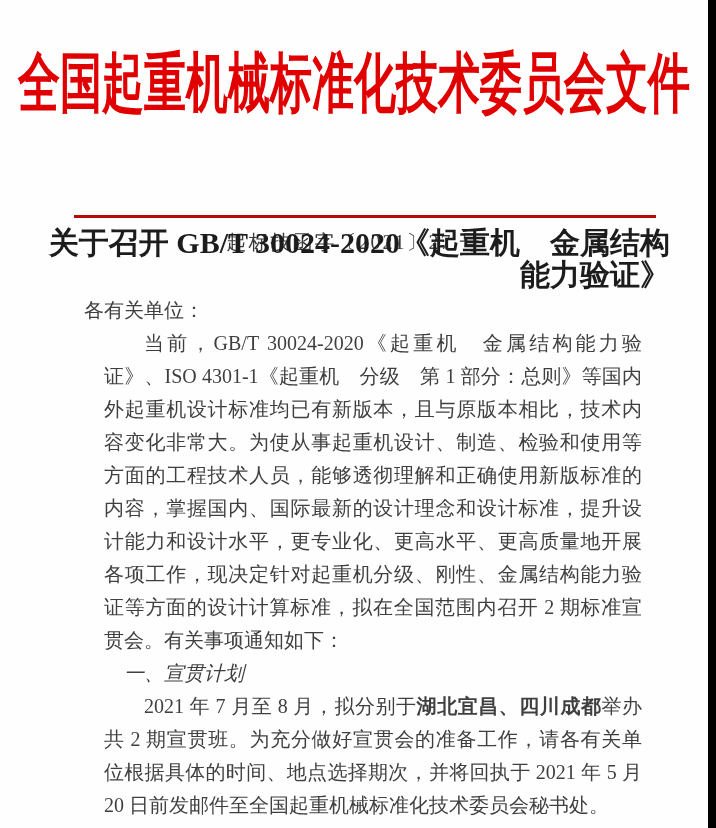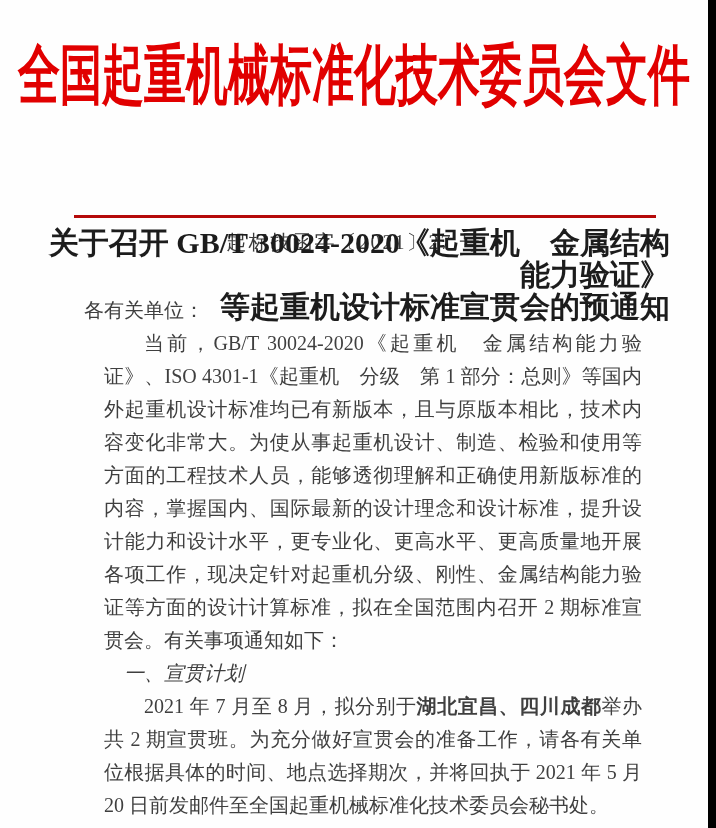--- a/index.html
+++ b/index.html
@@ -23,21 +23,21 @@
   .right-edge-bar {
     position: absolute;
     top: 0;
     right: 0;
     width: 8px;
     height: 100%;
     background: var(--edge_black);
   }
   .header-title-wrap {
     position: absolute;
-    top: 30px;
+    top: 38px;
     left: 0;
     width: 708px;
     height: 90px;
     display: flex;
     align-items: center;
     justify-content: center;
   }
   .header-title {
     color: var(--header_red);
     font-weight: bold;
@@ -101,21 +101,20 @@
   <div class="header-title-wrap">
     <div class="header-title">全国起重机械标准化技术委员会文件</div>
   </div>
 
   <div class="doc-number">起标技函字〔2021〕27 号</div>
 
   <div class="red-divider"></div>
 
   <div class="doc-title">
     <div>关于召开 GB/T 30024-2020《起重机　金属结构能力验证》</div>
-    <div>等起重机设计标准宣贯会的预通知</div>
   </div>
 
   <div class="body-text">
     <div>各有关单位：</div>
     <div class="indent">当前，GB/T 30024-2020《起重机　金属结构能力验证》、ISO 4301-1《起重机　分级　第 1 部分：总则》等国内外起重机设计标准均已有新版本，且与原版本相比，技术内容变化非常大。为使从事起重机设计、制造、检验和使用等方面的工程技术人员，能够透彻理解和正确使用新版标准的内容，掌握国内、国际最新的设计理念和设计标准，提升设计能力和设计水平，更专业化、更高水平、更高质量地开展各项工作，现决定针对起重机分级、刚性、金属结构能力验证等方面的设计计算标准，拟在全国范围内召开 2 期标准宣贯会。有关事项通知如下：</div>
     <div class="section-heading">一、宣贯计划</div>
     <div class="indent"><span>2021 年 7 月至 8 月，拟分别于</span><span style="font-weight: bold;">湖北宜昌、四川成都</span><span>举办共 2 期宣贯班。为充分做好宣贯会的准备工作，请各有关单位根据具体的时间、地点选择期次，并将回执于 2021 年 5 月 20 日前发邮件至全国起重机械标准化技术委员会秘书处。</span></div>
   </div>
 
 </div>

